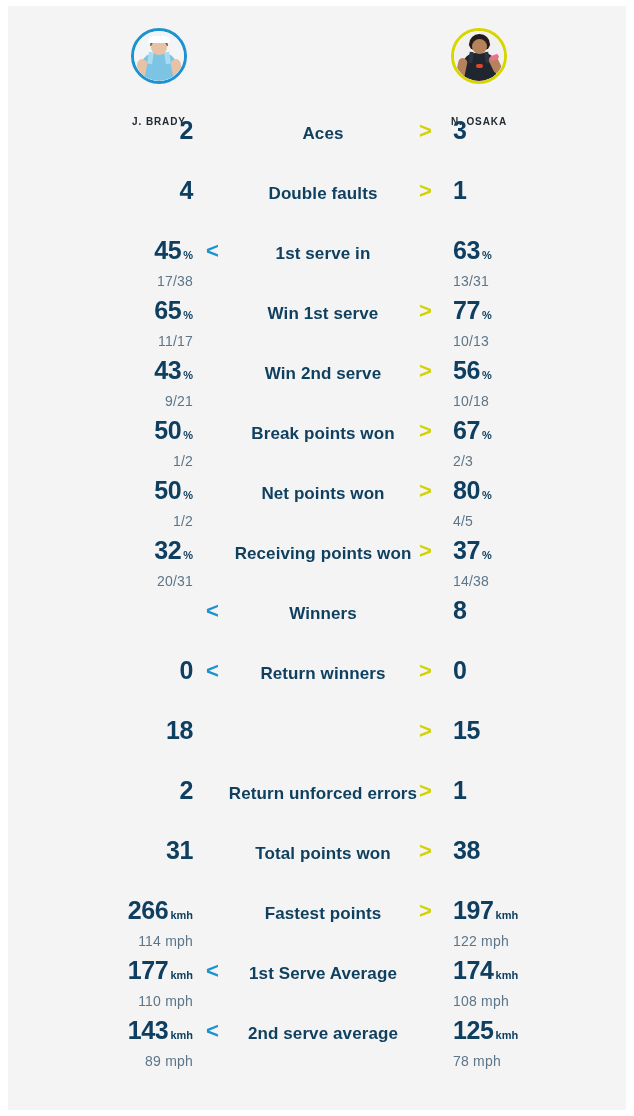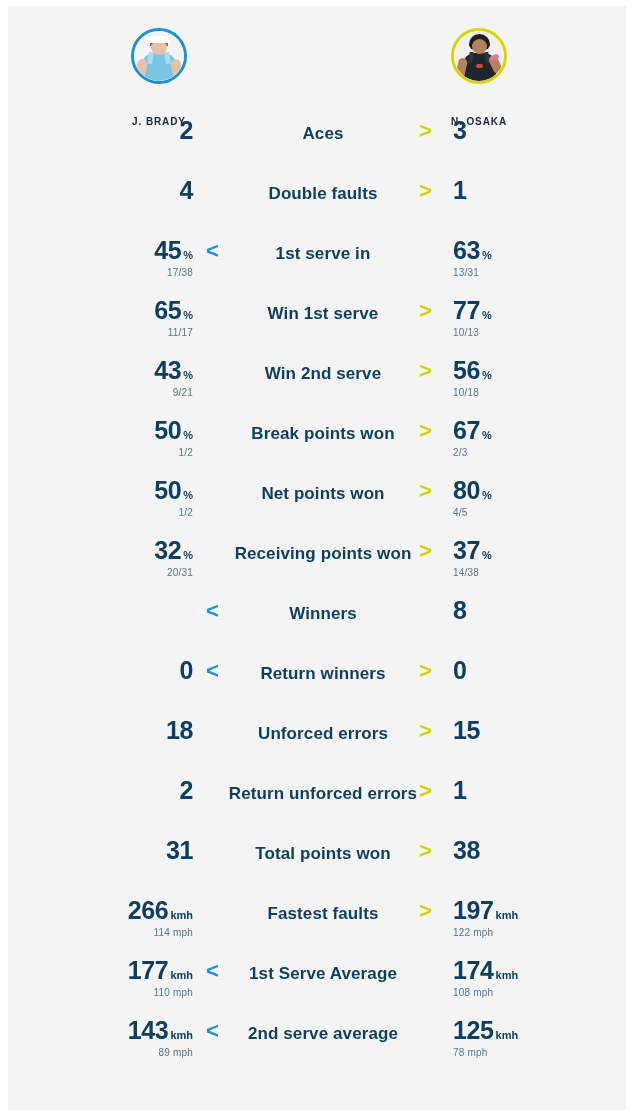--- a/index.html
+++ b/index.html
@@ -135,22 +135,22 @@
     color: #0f3f60;
     letter-spacing: -0.4px;
   }
   .val-unit {
     font-size: 11px;
     font-weight: 700;
     color: #0f3f60;
     margin-left: 2px;
   }
   .val-sub {
-    margin-top: 4px;
-    font-size: 10px;
+    margin-top: 10px;
+    font-size: 14px;
     font-weight: 400;
     color: #5c7588;
     letter-spacing: 0.2px;
   }
 
   .label {
     position: absolute;
     left: 185px;
     width: 260px;
     top: 6px;
@@ -376,21 +376,20 @@
             <span class="val-num">0</span>
           </div>
         </div>
       </div>
       <div class="stat-row">
         <div class="val val-left">
           <div class="val-main">
             <span class="val-num">18</span>
           </div>
         </div>
-        <div class="label">Unforced errors</div>
         <div class="marker marker-right">&gt;</div>
         <div class="val val-right">
           <div class="val-main">
             <span class="val-num">15</span>
           </div>
         </div>
       </div>
       <div class="stat-row">
         <div class="val val-left">
           <div class="val-main">
@@ -420,21 +419,21 @@
         </div>
       </div>
       <div class="stat-row">
         <div class="val val-left">
           <div class="val-main">
             <span class="val-num">266</span>
             <span class="val-unit">kmh</span>
           </div>
           <div class="val-sub">114 mph</div>
         </div>
-        <div class="label">Fastest faults</div>
+        <div class="label">Fastest points</div>
         <div class="marker marker-right">&gt;</div>
         <div class="val val-right">
           <div class="val-main">
             <span class="val-num">197</span>
             <span class="val-unit">kmh</span>
           </div>
           <div class="val-sub">122 mph</div>
         </div>
       </div>
       <div class="stat-row">

